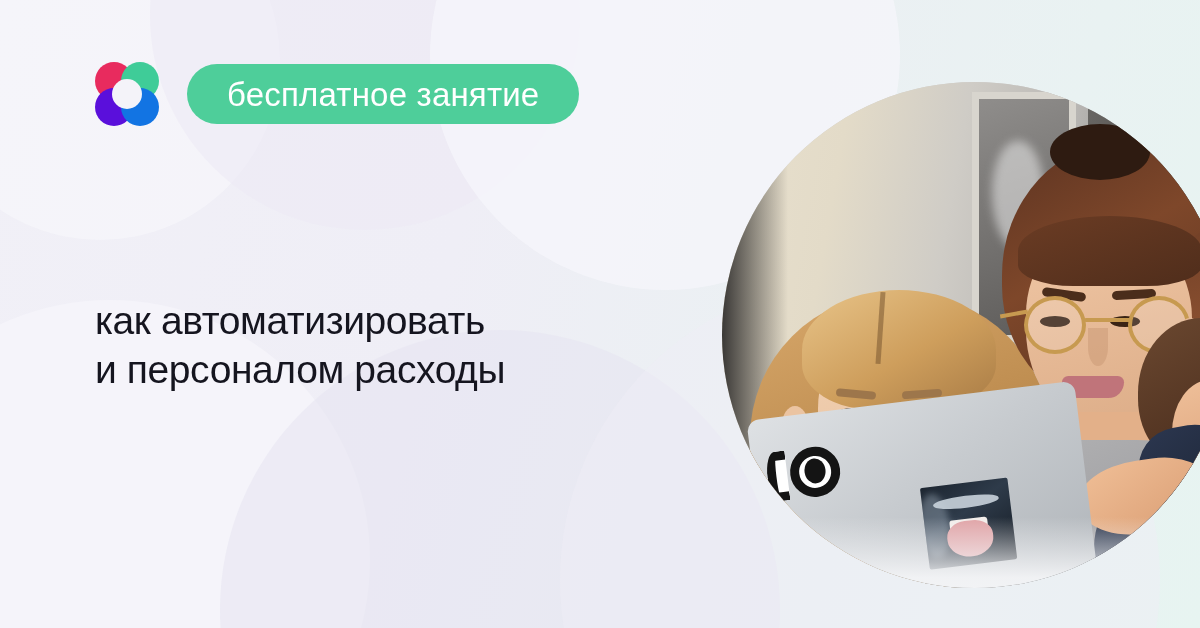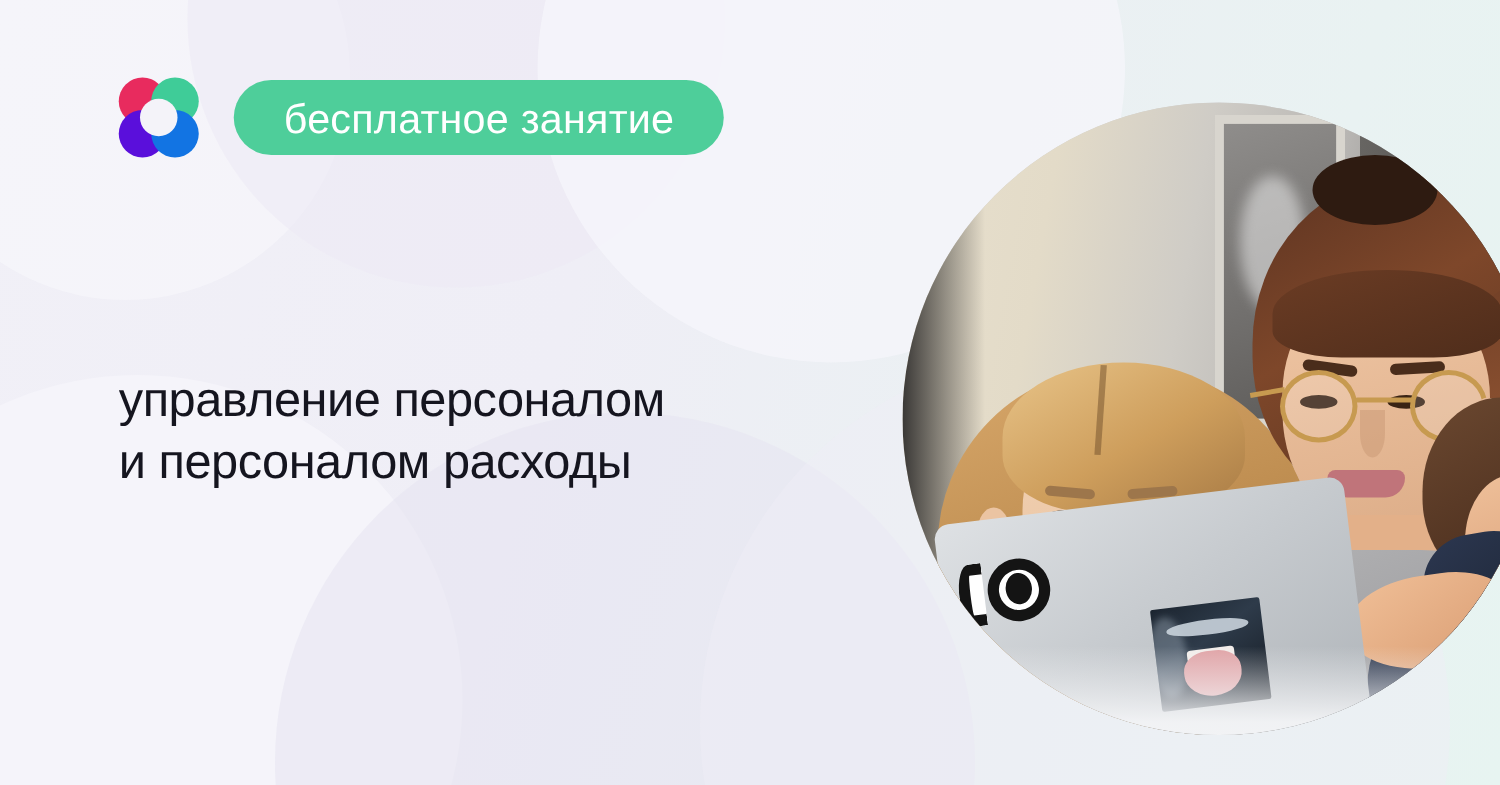--- a/index.html
+++ b/index.html
@@ -520,21 +520,21 @@
         <span class="dot dot-br"></span>
         <span class="core"></span>
       </div>
 
       <div class="pill">бесплатное занятие</div>
 
     </div>
 
 
     <div class="subtitle">
-      <span class="line">управление персоналом</span>
+      <span class="line">как автоматизировать</span>
       <span class="line">и персоналом расходы</span>
     </div>
 
   </div>
 
   <div class="photo-circle">
     <div class="photo-inner">
 
       <div class="room-wall"></div>
       <div class="wall-shadow-l"></div>

